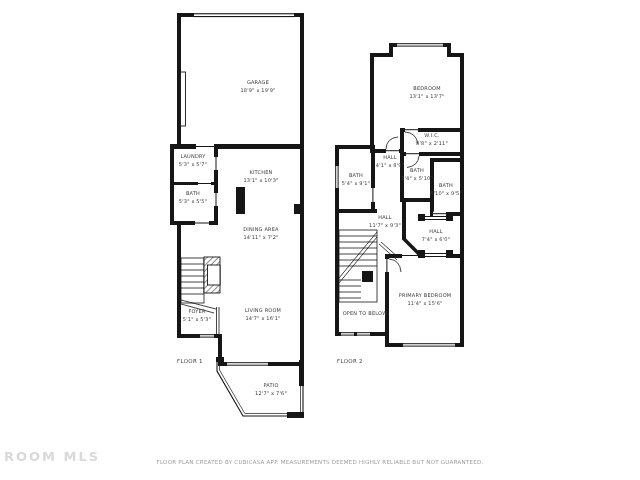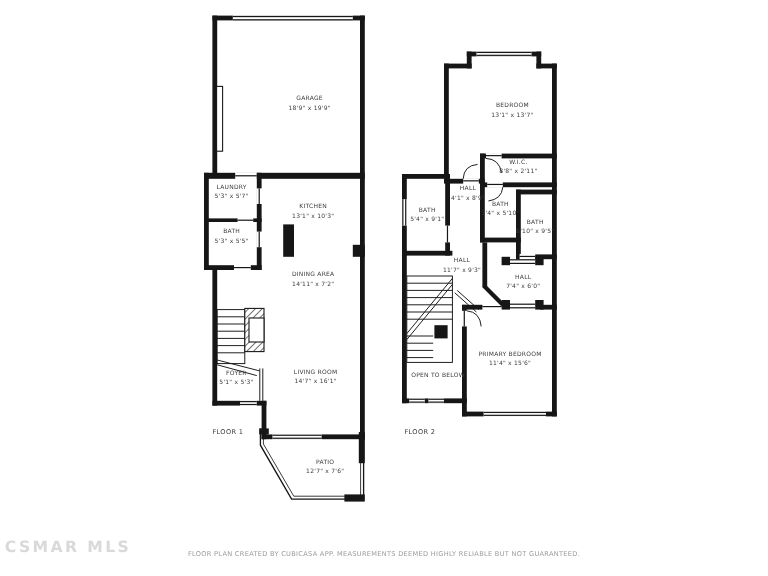--- a/index.html
+++ b/index.html
@@ -267,16 +267,16 @@
   </div>
   <div class="room-label" style="left:425px;top:300px">
     <span class="rn">PRIMARY BEDROOM</span>
     <span class="rd">11'4" x 15'6"</span>
   </div>
   <div class="room-label" style="left:365px;top:314px">
     <span class="rn">OPEN TO BELOW</span>
   </div>
   <div class="floor-label" style="left:337px;top:358px">FLOOR 2</div>
 
-  <div class="watermark">CSMAR MLS</div>
+  <div class="watermark">ROOM MLS</div>
   <div class="footer-note">FLOOR PLAN CREATED BY CUBICASA APP. MEASUREMENTS DEEMED HIGHLY RELIABLE BUT NOT GUARANTEED.</div>
 
 </div>
 
 </body></html>

